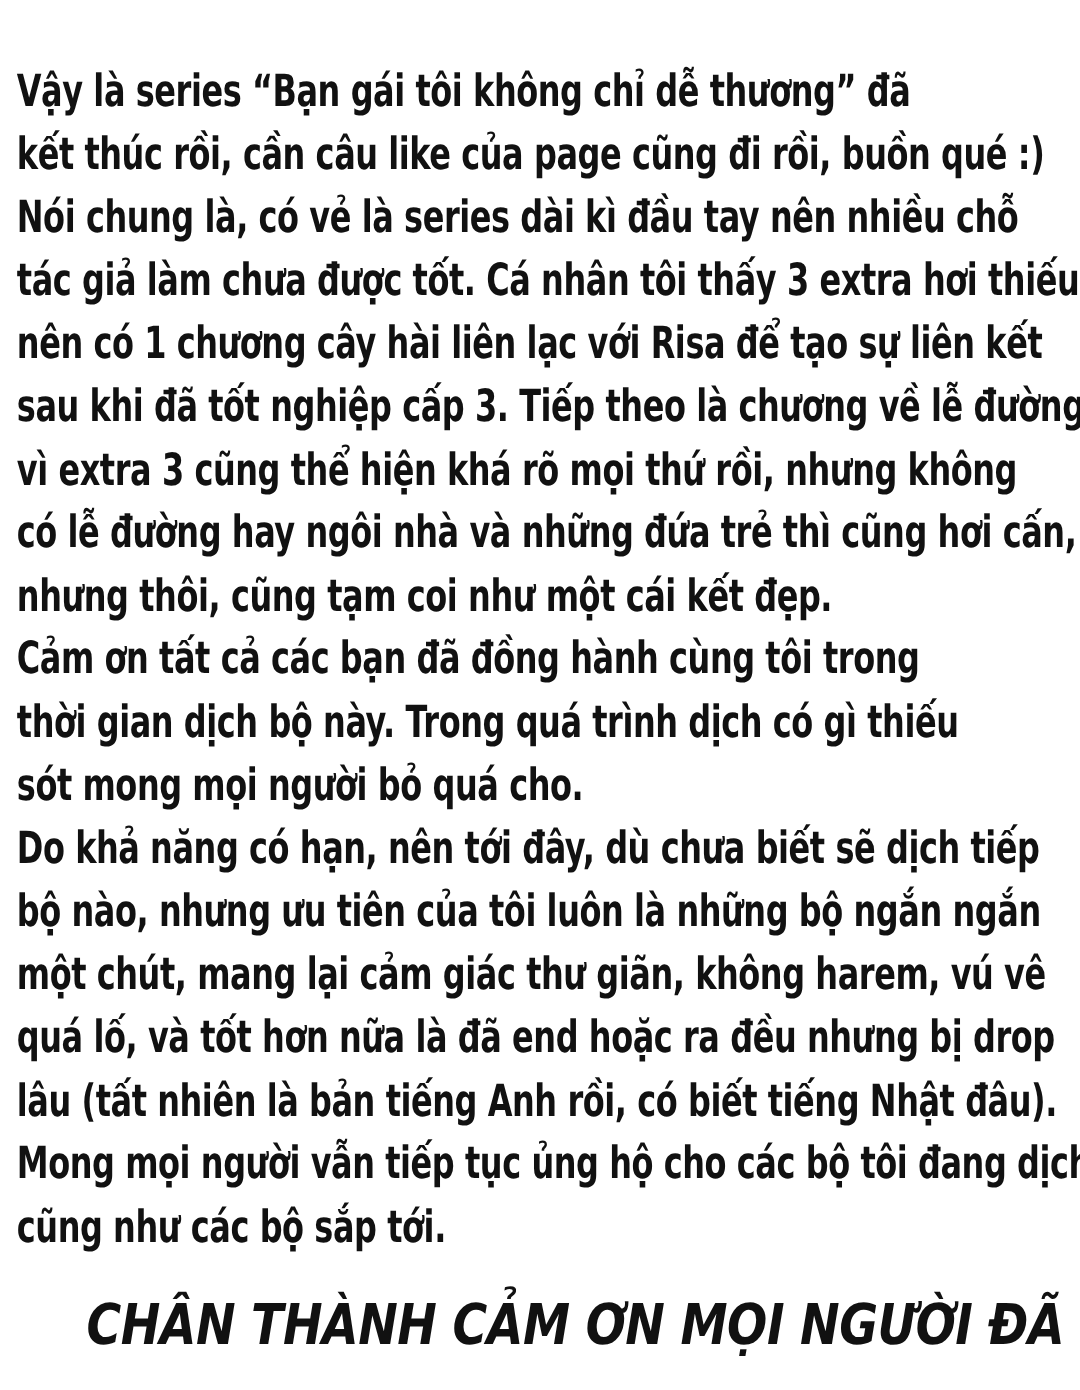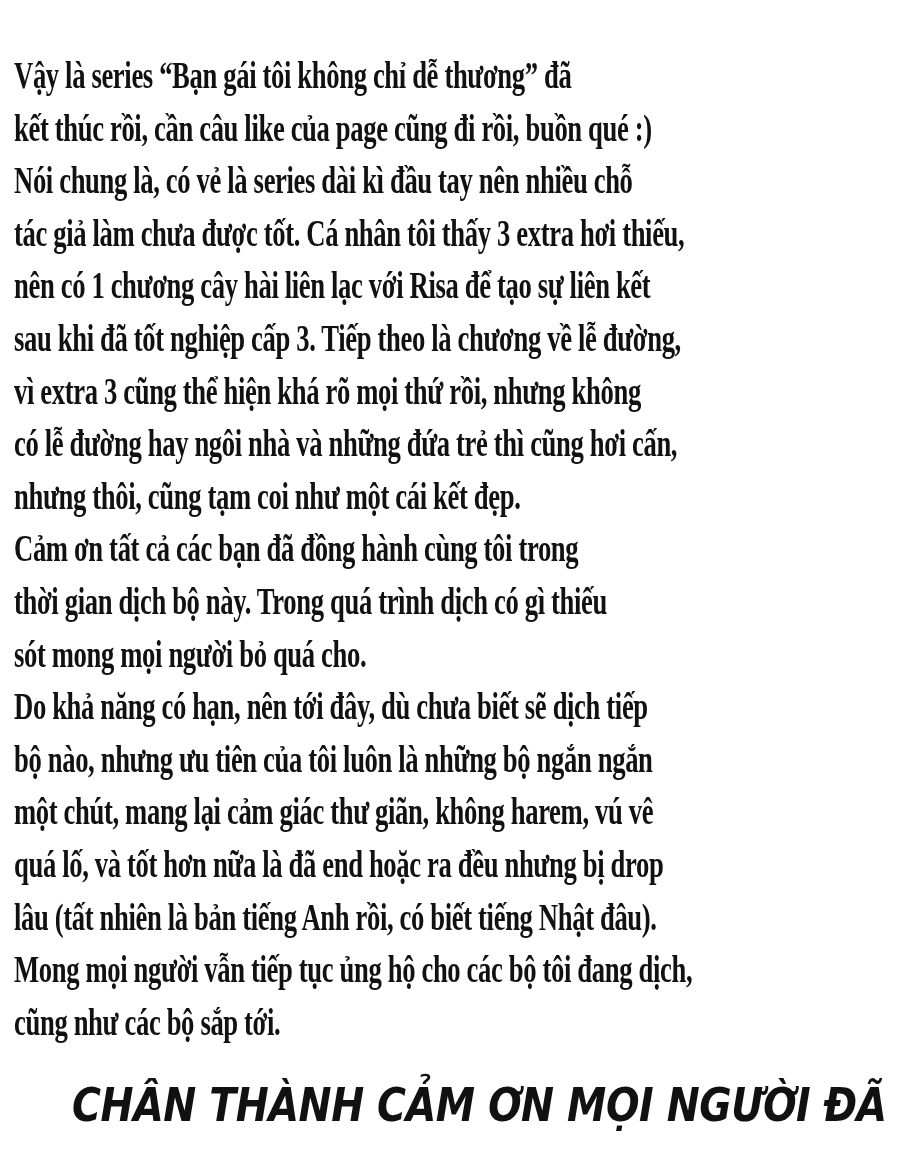--- a/index.html
+++ b/index.html
@@ -15,21 +15,20 @@
     color: #111111;
   }
   .page {
     width: 900px;
     height: 1158px;
     background: #ffffff;
     position: relative;
   }
   .note-body {
     padding: 50px 6px 0 14px;
-    font-family: Liberation Serif, serif;
   }
   .note-line {
     display: block;
     white-space: nowrap;
     font-size: 37px;
     font-weight: bold;
     line-height: 52.6px;
     letter-spacing: -0.5px;
     transform: scaleX(0.72);
     transform-origin: left center;

